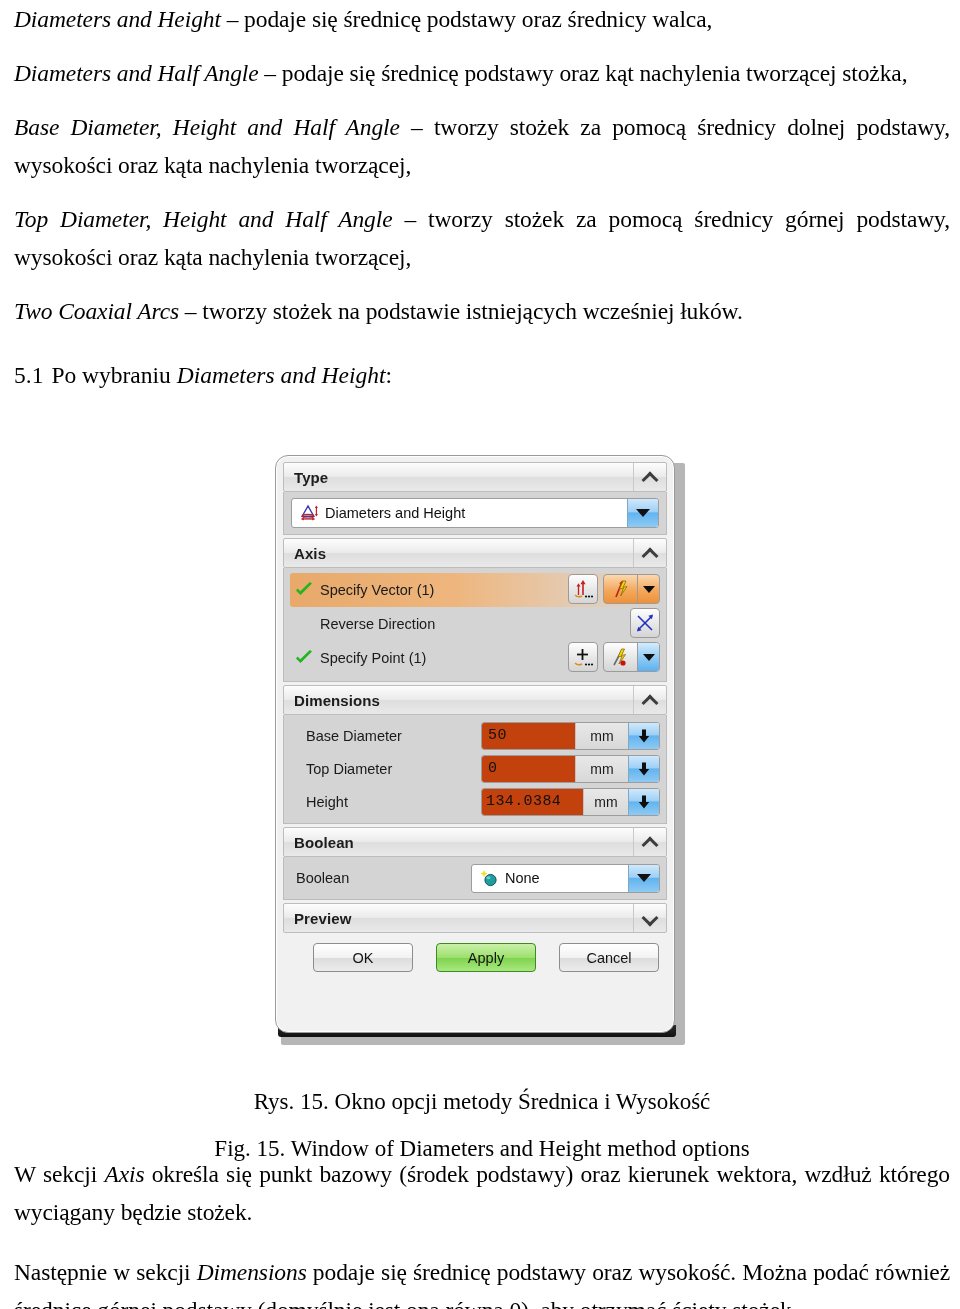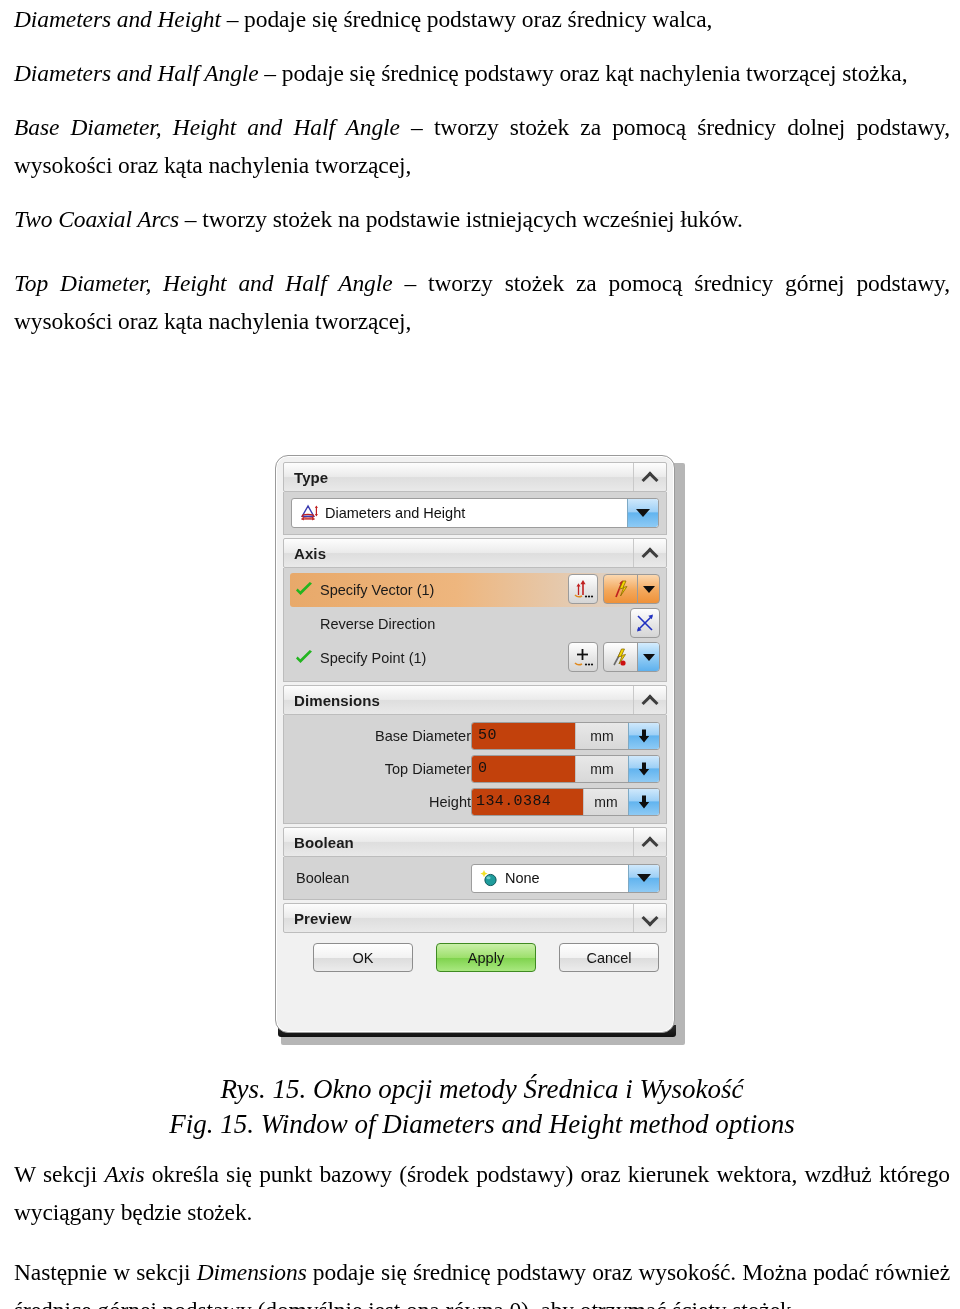--- a/index.html
+++ b/index.html
@@ -35,25 +35,24 @@
 
   .numhead {
     font-size: 23.5px;
     line-height: 38px;
     margin: 0;
     text-align: left;
   }
   .numhead .num { margin-right: 8px; }
 
   .caption {
-    font-style: italic;
-    font-size: 27px;
+    font-size: 23px;
     line-height: 31px;
     text-align: center;
-    margin: 4px;
+    margin: 16px;
   }
 
   
   #nx-dialog {
     position: absolute;
     left: 275px;
     top: 455px;
     width: 410px;
     height: 590px;
   }
@@ -365,28 +364,31 @@
   </p>
 
   <p class="para">
     <span class="it">Diameters and Half Angle</span><span> – podaje się średnicę podstawy oraz kąt nachylenia tworzącej stożka,</span>
   </p>
 
   <p class="para">
     <span class="it">Base Diameter, Height and Half Angle</span><span> – tworzy stożek za pomocą średnicy dolnej podstawy, wysokości oraz kąta nachylenia tworzącej,</span>
   </p>
 
+  <p class="para">
+    <span class="it">Top Diameter, Height and Half Angle</span><span> – tworzy stożek za pomocą średnicy górnej podstawy, wysokości oraz kąta nachylenia tworzącej,</span>
+  </p>
+
   <p class="para nojust" style="margin-bottom:26px;">
     <span class="it">Two Coaxial Arcs</span><span> – tworzy stożek na podstawie istniejących wcześniej łuków.</span>
   </p>
 
-  <p class="para">
-    <span class="it">Top Diameter, Height and Half Angle</span><span> – tworzy stożek za pomocą średnicy górnej podstawy, wysokości oraz kąta nachylenia tworzącej,</span>
-  </p>
-
+  <p class="numhead">
+    <span class="num">5.1</span><span>Po wybraniu </span><span class="it">Diameters and Height</span><span>:</span>
+  </p>
 </div>
 
 <div id="nx-dialog">
   <div class="dlg-shadow-r"></div>
   <div class="dlg-dark-bottom"></div>
 
   <div class="dlg-frame">
     <div class="dlg-body">
 
       <div class="grp-head">
@@ -507,21 +509,21 @@
           </span>
         </div>
       </div>
 
       <div class="grp-head">
         <span class="grp-title">Dimensions</span>
         <span class="grp-chev">
           <span class="chev"></span>
         </span>
       </div>
-      <div class="grp-panel" style="padding:4px 6px 5px 6px;text-align:right;">
+      <div class="grp-panel" style="padding:4px 6px 5px 16px;">
 
         <div class="dim-row">
           <span class="dim-label">Base Diameter</span>
           <span class="spin">
             <span class="sval">50</span>
             <span class="sunit">mm</span>
             <span class="sarrow">
               <svg width="16" height="16" viewBox="0 0 16 16">
                 <path d="M6 1.5 h4 v6.5 h3.2 L8 14.5 L2.8 8 H6 Z" fill="#0e0e0e"></path>
               </svg>

